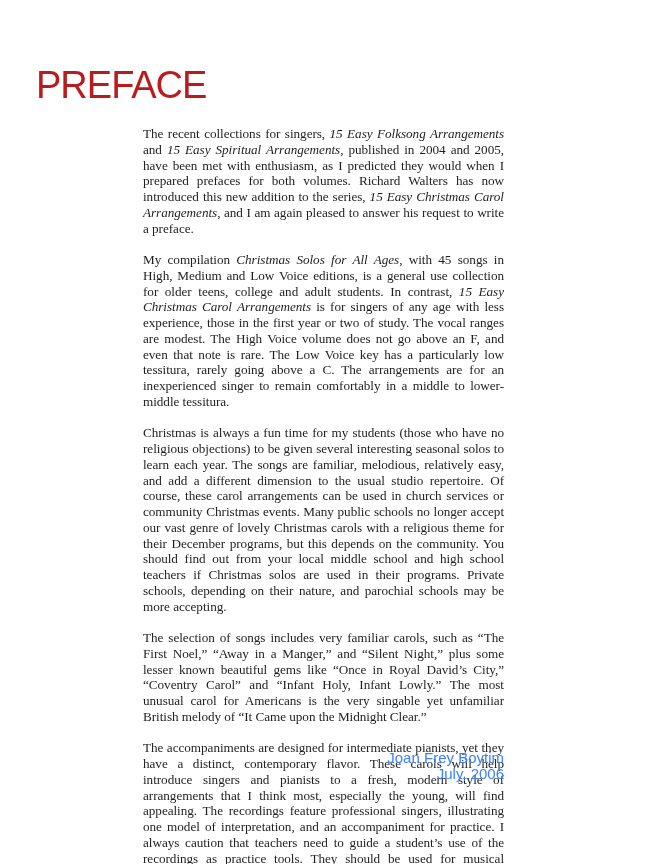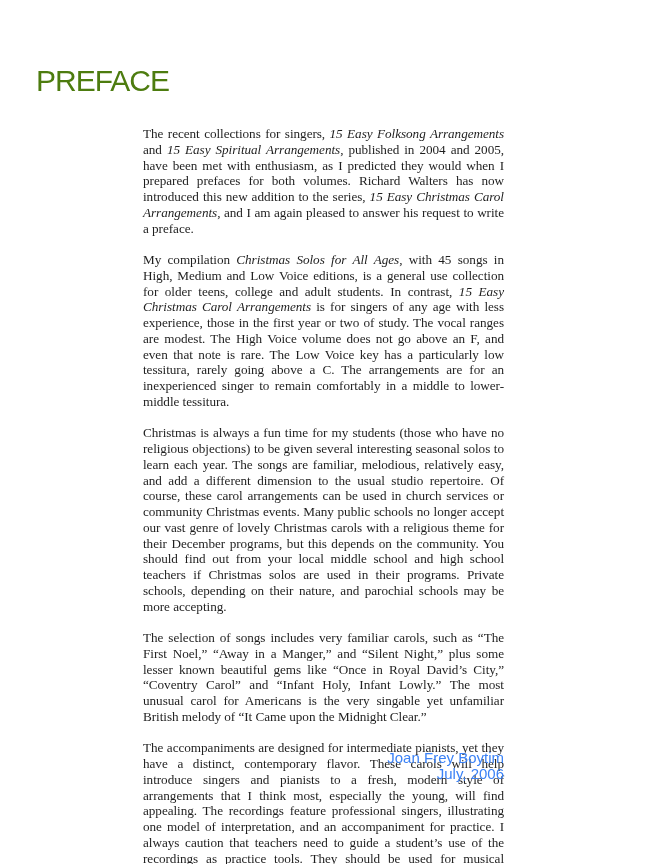--- a/index.html
+++ b/index.html
@@ -11,24 +11,24 @@
       width: 648px;
       height: 864px;
       position: relative;
       overflow: hidden;
     }
     .page-title {
       position: absolute;
       left: 36px;
       top: 66px;
       font-family: "Liberation Sans", "DejaVu Sans", sans-serif;
-      font-size: 30px;
+      font-size: 38px;
       font-weight: 400;
       letter-spacing: -1px;
-      color: #4d7c0f;
+      color: #b91c1c;
       line-height: 1;
       margin: 0;
     }
     .body-text {
       position: absolute;
       left: 143px;
       top: 126px;
       width: 361px;
       font-family: "Liberation Serif", "DejaVu Serif", serif;
       font-size: 13.2px;

